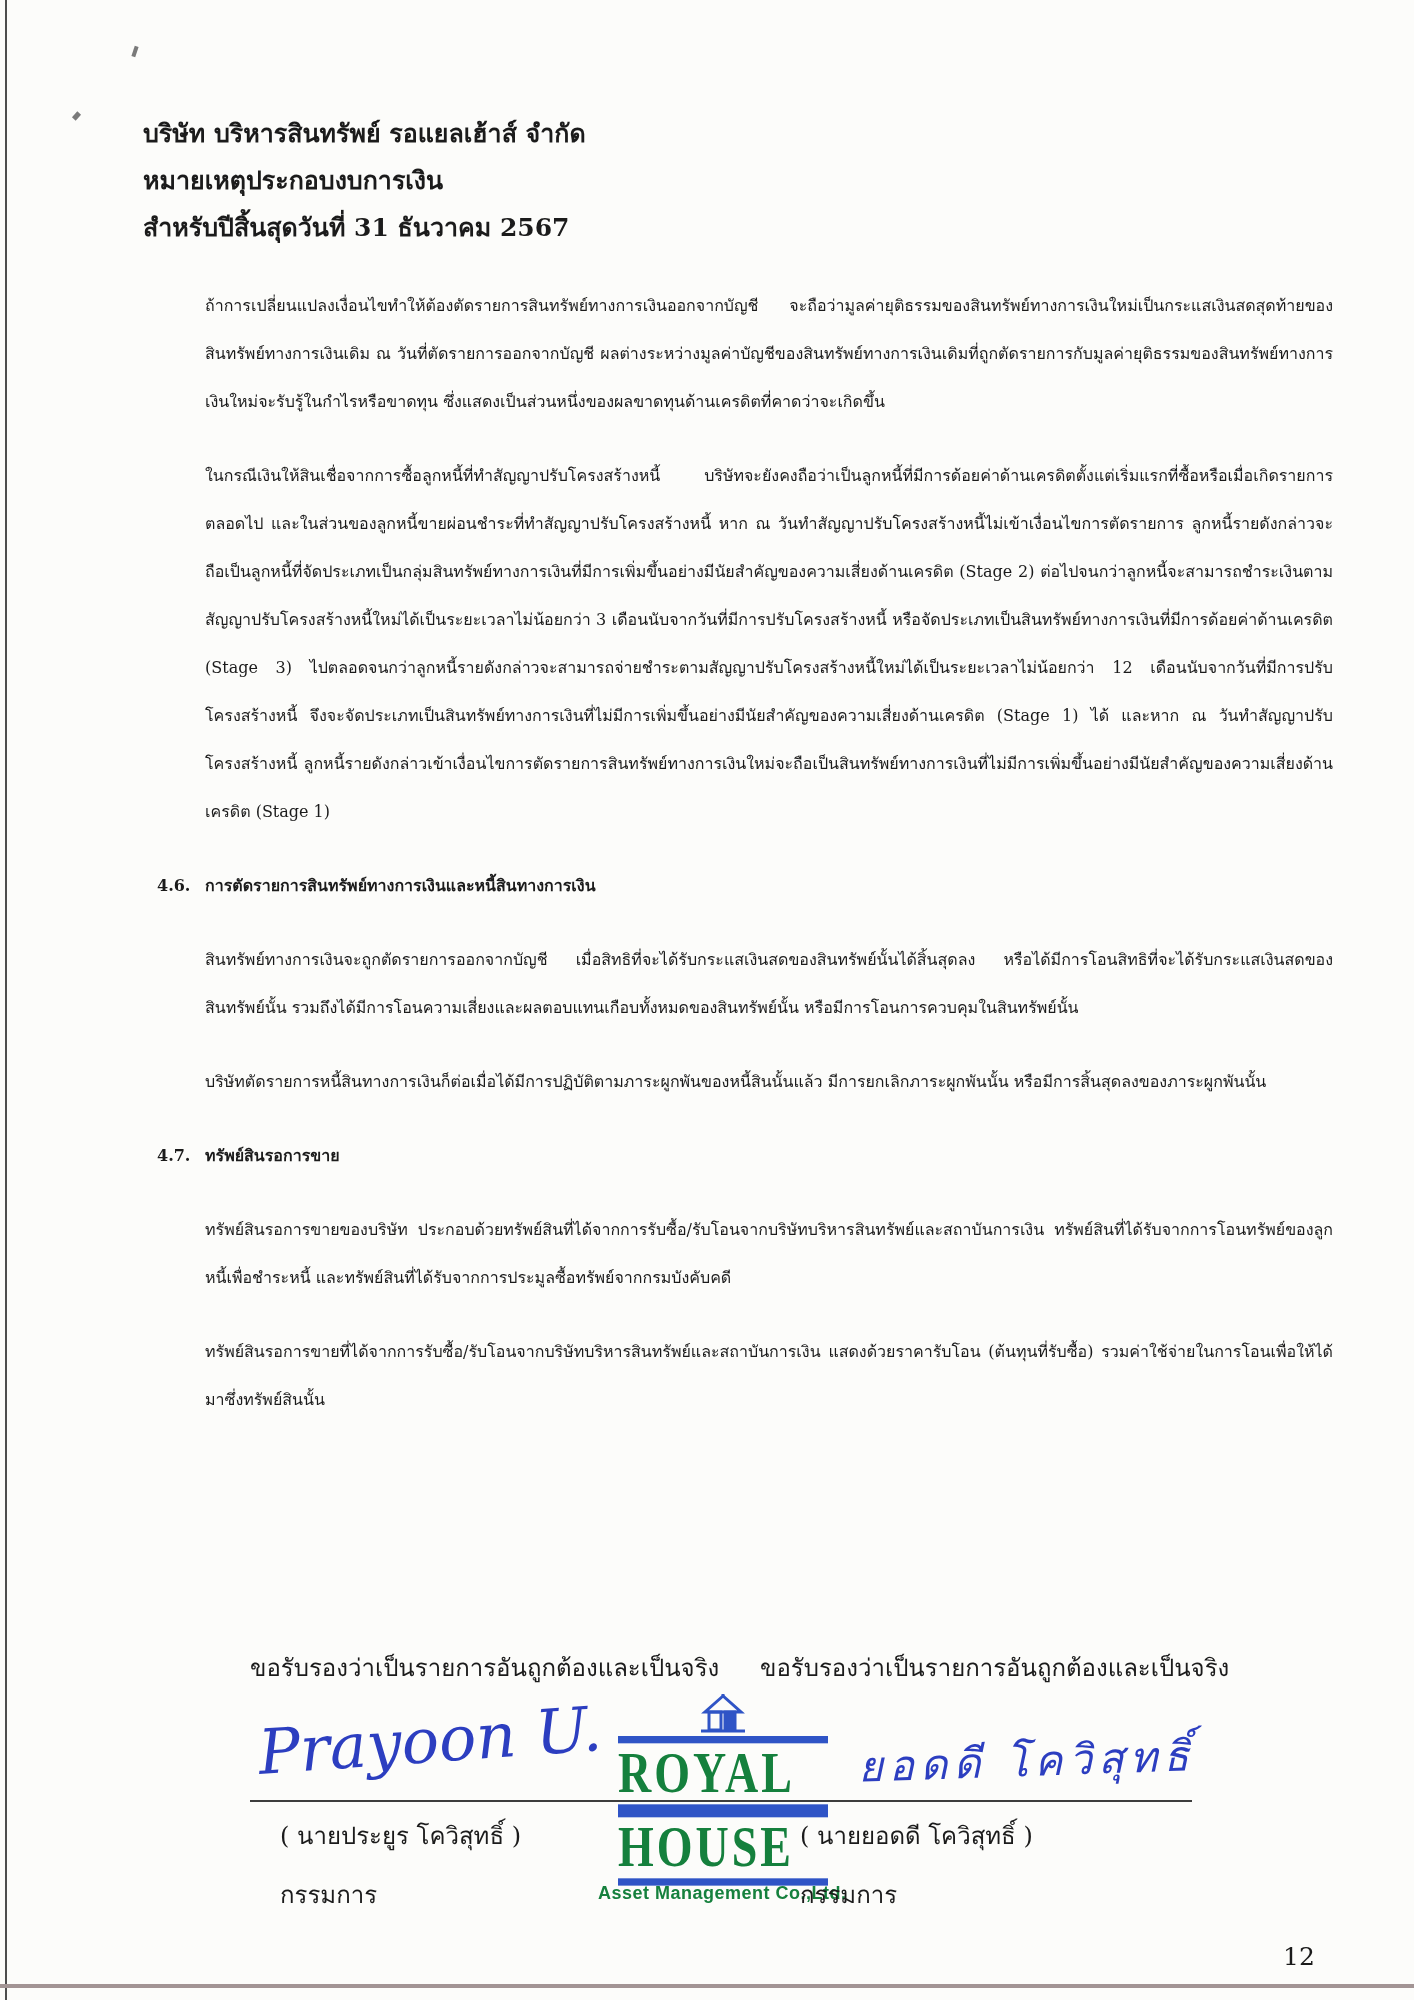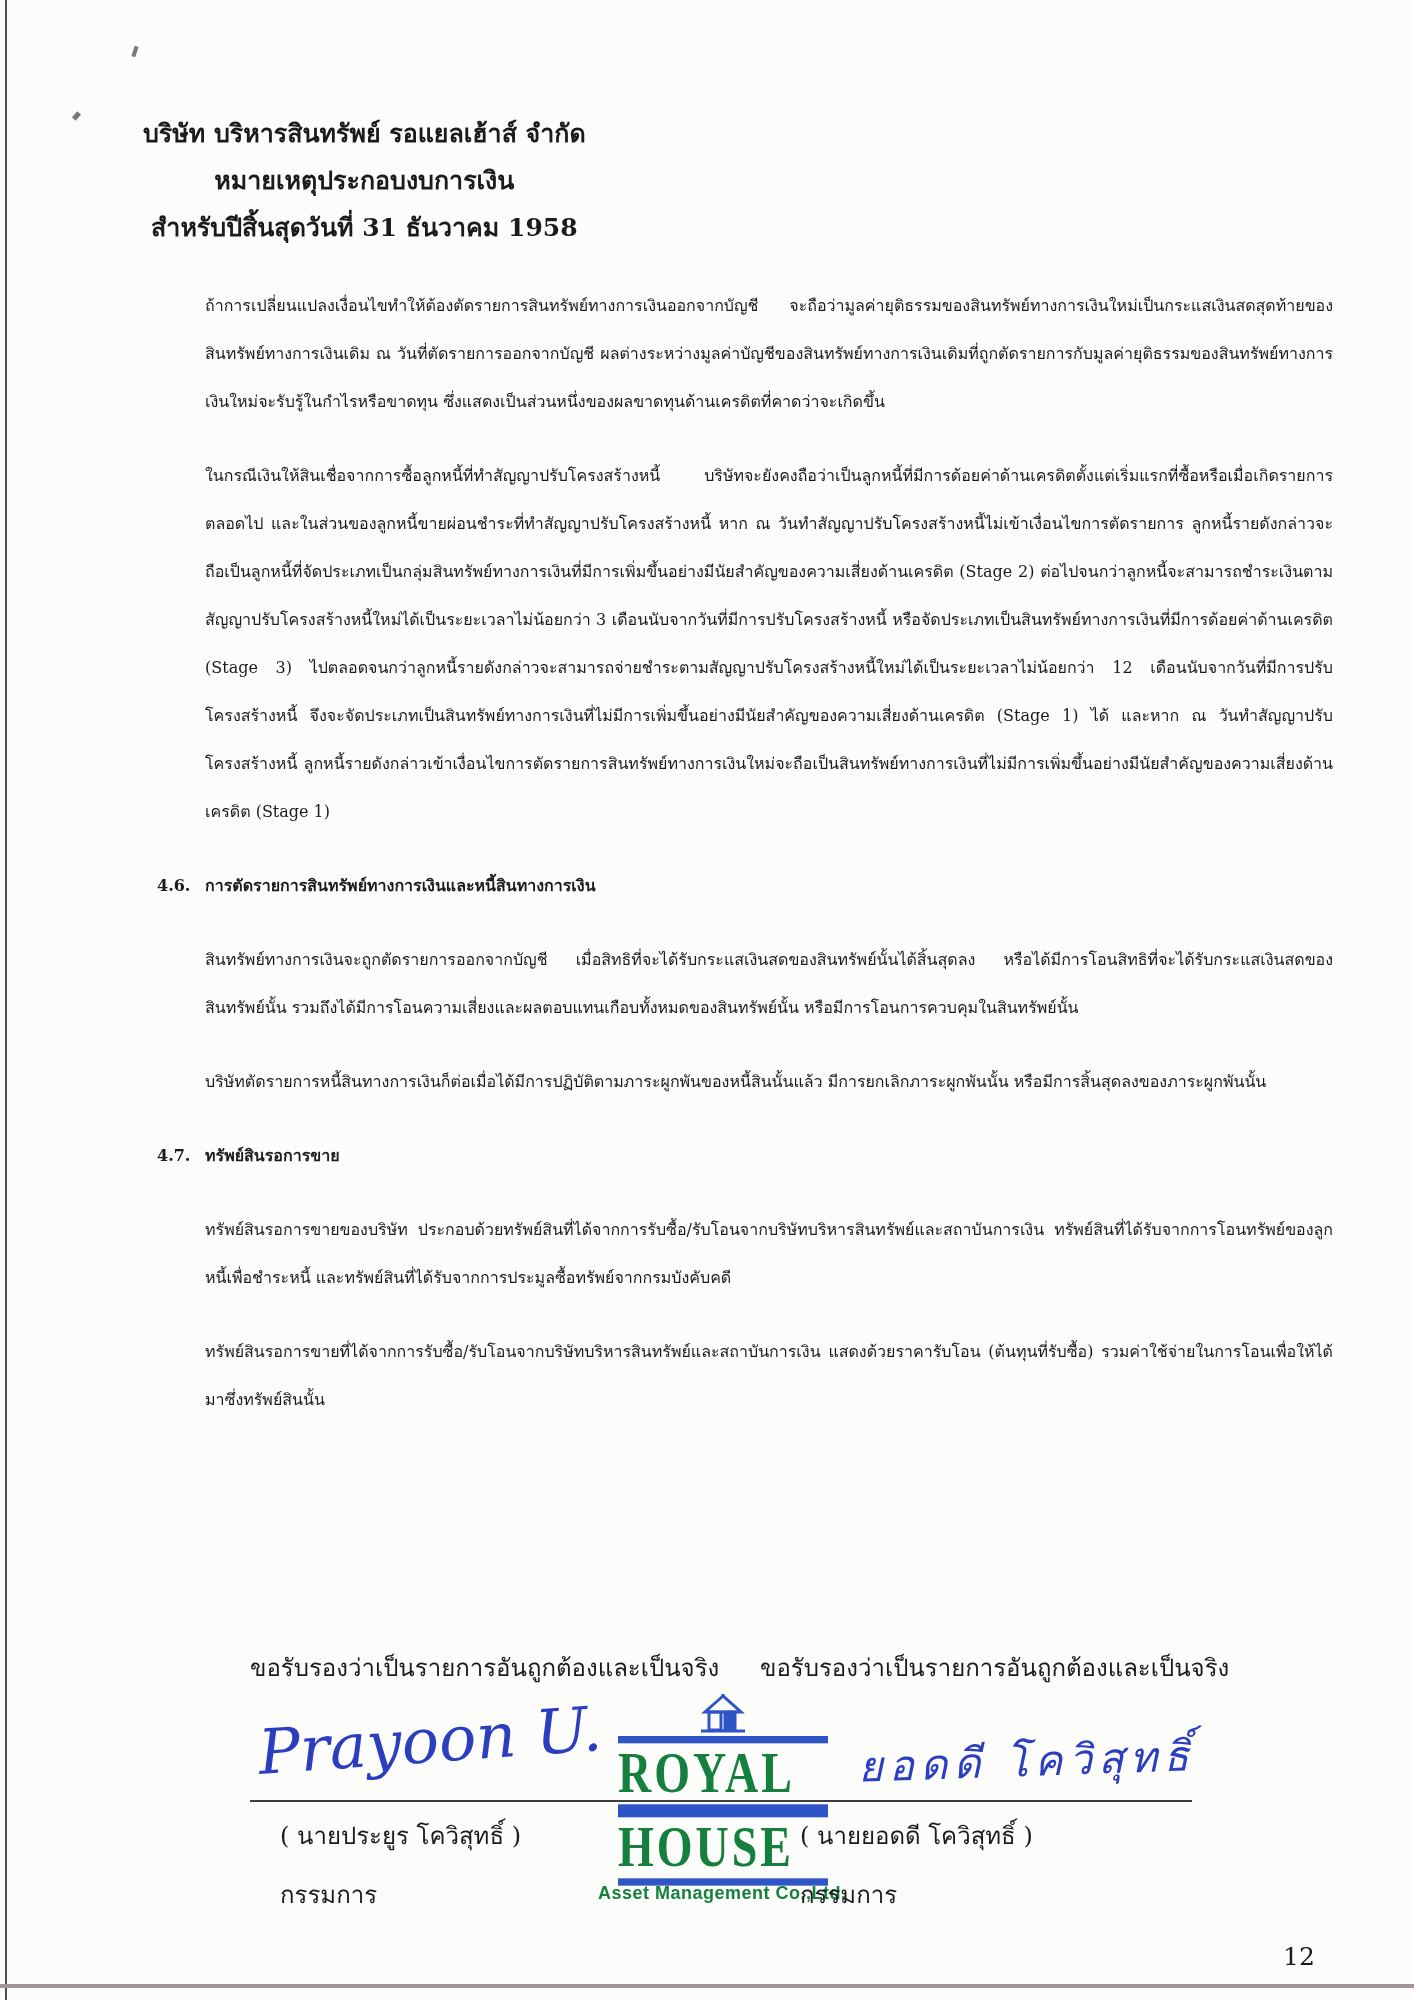--- a/index.html
+++ b/index.html
@@ -7,21 +7,21 @@
     position:relative; width:1414px; height:2000px; margin:0 auto;
     background:#fcfcfa; overflow:hidden;
     font-family:"DejaVu Serif","Liberation Serif",serif; color:#1b1b1b;
   }
   .scan-edge-left { position:absolute; left:5px; top:0; width:2px; height:100%; background:#4d4d4d; }
   .scan-edge-bottom { position:absolute; left:0; top:1984px; width:100%; height:4px; background:#a29494; }
   .speck { position:absolute; background:#7a7a7a; }
   .speck-1 { left:133px; top:46px; width:4px; height:11px; transform:rotate(18deg); }
   .speck-2 { left:74px; top:112px; width:5px; height:8px; transform:rotate(42deg); }
 
-  .doc-header { position:absolute; left:143px; top:110px; font-weight:bold; font-size:25px; line-height:47px;text-align:center; }
+  .doc-header { position:absolute; left:143px; top:110px; font-weight:bold; font-size:25px; line-height:47px; }
 
   .doc-body {
     position:absolute; left:205px; top:282px; width:1128px;
     font-size:16px; line-height:48px; text-align:justify;
   }
   .para { margin:0 0 26px 0; }
   .section-heading { position:relative; font-weight:bold; margin:4px 0 26px 0; }
   .sec-num { position:absolute; left:-48px; }
 
   .sig-area { position:absolute; left:0; top:0; width:100%; height:100%; pointer-events:none; }
@@ -67,21 +67,21 @@
 
 <div class="page">
   <div class="scan-edge-left"></div>
   <div class="scan-edge-bottom"></div>
   <div class="speck speck-1"></div>
   <div class="speck speck-2"></div>
 
   <header class="doc-header">
     <div>บริษัท บริหารสินทรัพย์ รอแยลเฮ้าส์ จำกัด</div>
     <div>หมายเหตุประกอบงบการเงิน</div>
-    <div>สำหรับปีสิ้นสุดวันที่ 31 ธันวาคม 1958</div>
+    <div>สำหรับปีสิ้นสุดวันที่ 31 ธันวาคม 2567</div>
   </header>
 
   <main class="doc-body">
     <p class="para">ถ้าการเปลี่ยนแปลงเงื่อนไขทำให้ต้องตัดรายการสินทรัพย์ทางการเงินออกจากบัญชี จะถือว่ามูลค่ายุติธรรมของสินทรัพย์ทางการเงินใหม่เป็นกระแสเงินสดสุดท้ายของสินทรัพย์ทางการเงินเดิม ณ วันที่ตัดรายการออกจากบัญชี ผลต่างระหว่างมูลค่าบัญชีของสินทรัพย์ทางการเงินเดิมที่ถูกตัดรายการกับมูลค่ายุติธรรมของสินทรัพย์ทางการเงินใหม่จะรับรู้ในกำไรหรือขาดทุน ซึ่งแสดงเป็นส่วนหนึ่งของผลขาดทุนด้านเครดิตที่คาดว่าจะเกิดขึ้น</p>
     <p class="para">ในกรณีเงินให้สินเชื่อจากการซื้อลูกหนี้ที่ทำสัญญาปรับโครงสร้างหนี้ บริษัทจะยังคงถือว่าเป็นลูกหนี้ที่มีการด้อยค่าด้านเครดิตตั้งแต่เริ่มแรกที่ซื้อหรือเมื่อเกิดรายการตลอดไป และในส่วนของลูกหนี้ขายผ่อนชำระที่ทำสัญญาปรับโครงสร้างหนี้ หาก ณ วันทำสัญญาปรับโครงสร้างหนี้ไม่เข้าเงื่อนไขการตัดรายการ ลูกหนี้รายดังกล่าวจะถือเป็นลูกหนี้ที่จัดประเภทเป็นกลุ่มสินทรัพย์ทางการเงินที่มีการเพิ่มขึ้นอย่างมีนัยสำคัญของความเสี่ยงด้านเครดิต (Stage 2) ต่อไปจนกว่าลูกหนี้จะสามารถชำระเงินตามสัญญาปรับโครงสร้างหนี้ใหม่ได้เป็นระยะเวลาไม่น้อยกว่า 3 เดือนนับจากวันที่มีการปรับโครงสร้างหนี้ หรือจัดประเภทเป็นสินทรัพย์ทางการเงินที่มีการด้อยค่าด้านเครดิต (Stage 3) ไปตลอดจนกว่าลูกหนี้รายดังกล่าวจะสามารถจ่ายชำระตามสัญญาปรับโครงสร้างหนี้ใหม่ได้เป็นระยะเวลาไม่น้อยกว่า 12 เดือนนับจากวันที่มีการปรับโครงสร้างหนี้ จึงจะจัดประเภทเป็นสินทรัพย์ทางการเงินที่ไม่มีการเพิ่มขึ้นอย่างมีนัยสำคัญของความเสี่ยงด้านเครดิต (Stage 1) ได้ และหาก ณ วันทำสัญญาปรับโครงสร้างหนี้ ลูกหนี้รายดังกล่าวเข้าเงื่อนไขการตัดรายการสินทรัพย์ทางการเงินใหม่จะถือเป็นสินทรัพย์ทางการเงินที่ไม่มีการเพิ่มขึ้นอย่างมีนัยสำคัญของความเสี่ยงด้านเครดิต (Stage 1)</p>
 
     <div class="section-heading">
       <span class="sec-num">4.6.</span>
       <span class="sec-title">การตัดรายการสินทรัพย์ทางการเงินและหนี้สินทางการเงิน</span>
     </div>

